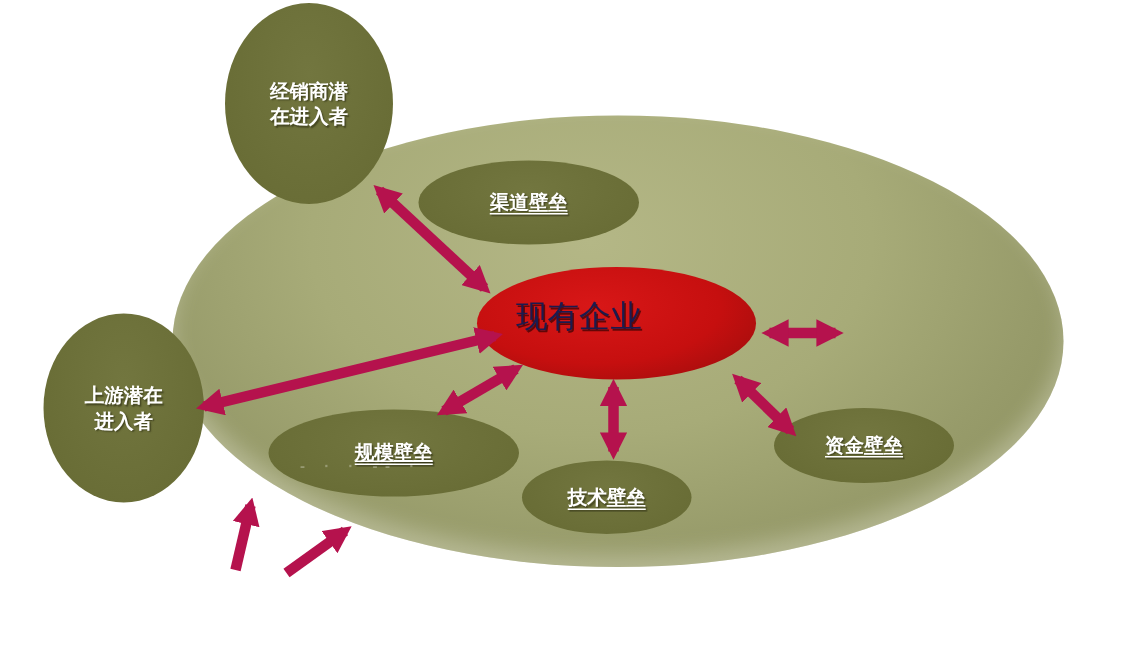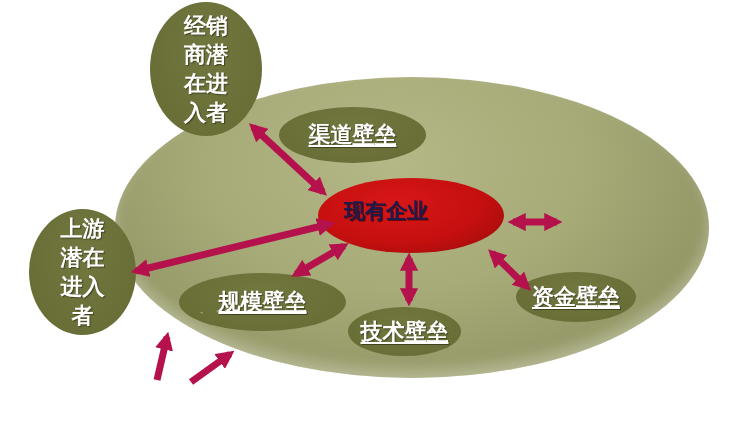--- a/index.html
+++ b/index.html
@@ -13,41 +13,41 @@
     background:radial-gradient(ellipse at 47% 28%,
       var(--market-light,#b4b786) 0%, #a7ab78 42%, #979b6a 68%, var(--market-dark,#888c5a) 100%);
     box-shadow:inset 0 -8px 14px rgba(255,255,245,0.30);
     z-index:1;
   }
   
   .node{
     position:absolute;border-radius:50%;z-index:2;
     background:radial-gradient(ellipse at 50% 35%, #72763f 0%, var(--node-fill,#666a33) 100%);
     display:flex;align-items:center;justify-content:center;text-align:center;
-    color:var(--node-text,#ffffff);font-weight:bold;font-size:22px;line-height:1.32;
+    color:var(--node-text,#ffffff);font-weight:bold;font-size:13px;line-height:1.32;
     text-shadow:1px 1px 1px rgba(30,30,10,0.55);
   }
   .node .u{text-decoration:underline;text-underline-offset:3px;}
   .n-dealer   {left:150px;top:2px;  width:112px;height:134px;}
   .n-channel  {left:279px;top:107px;width:147px;height:56px;}
   .n-raw      {left:122px;top:182px;width:162px;height:52px;}
   .n-upstream {left:29px; top:209px;width:107px;height:126px;}
   .n-scale    {left:179px;top:273px;width:167px;height:58px;text-decoration:underline;}
   .n-tech     {left:348px;top:307px;width:113px;height:49px;}
   .n-capital  {left:516px;top:272px;width:120px;height:50px;text-align:center;}
   .n-env      {left:567px;top:198px;width:131px;height:48px;}
   .n-potential{left:107px;top:385px;width:172px;height:46px;}
   .wrap3{width:64px;display:inline-block;}
   
   .center-node{
     position:absolute;left:318px;top:178px;width:186px;height:75px;border-radius:50%;z-index:2;
     background:radial-gradient(ellipse at 42% 35%, #d81717 0%, var(--center-fill,#c60f0f) 55%, #a50d0d 85%, #7c0a0a 100%);
     display:flex;align-items:center;justify-content:flex-start;
     padding-left:26px;box-sizing:border-box;
-    color:var(--center-text,#1b1b4f);font-weight:bold;font-size:21px;
+    color:var(--center-text,#1b1b4f);font-weight:normal;font-size:21px;
     text-shadow:1px 1px 0 rgba(40,0,0,0.65);
   }
   .center-node span{margin-top:-10px;}
   
   .faint-marks{
     position:absolute;left:200px;top:306px;width:160px;z-index:3;
     color:rgba(255,255,252,0.30);font-size:10px;letter-spacing:5px;font-weight:bold;
   }
   
   svg.arrows{position:absolute;left:0;top:0;z-index:3;}

